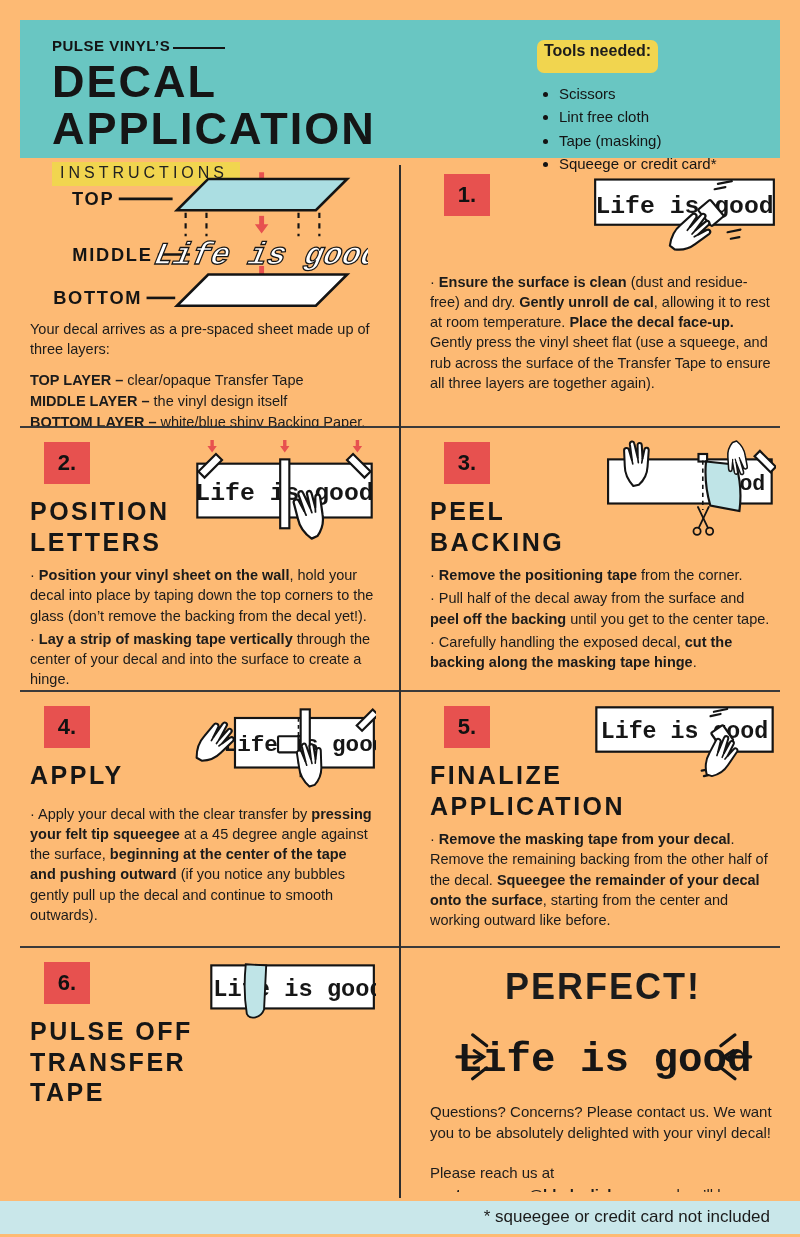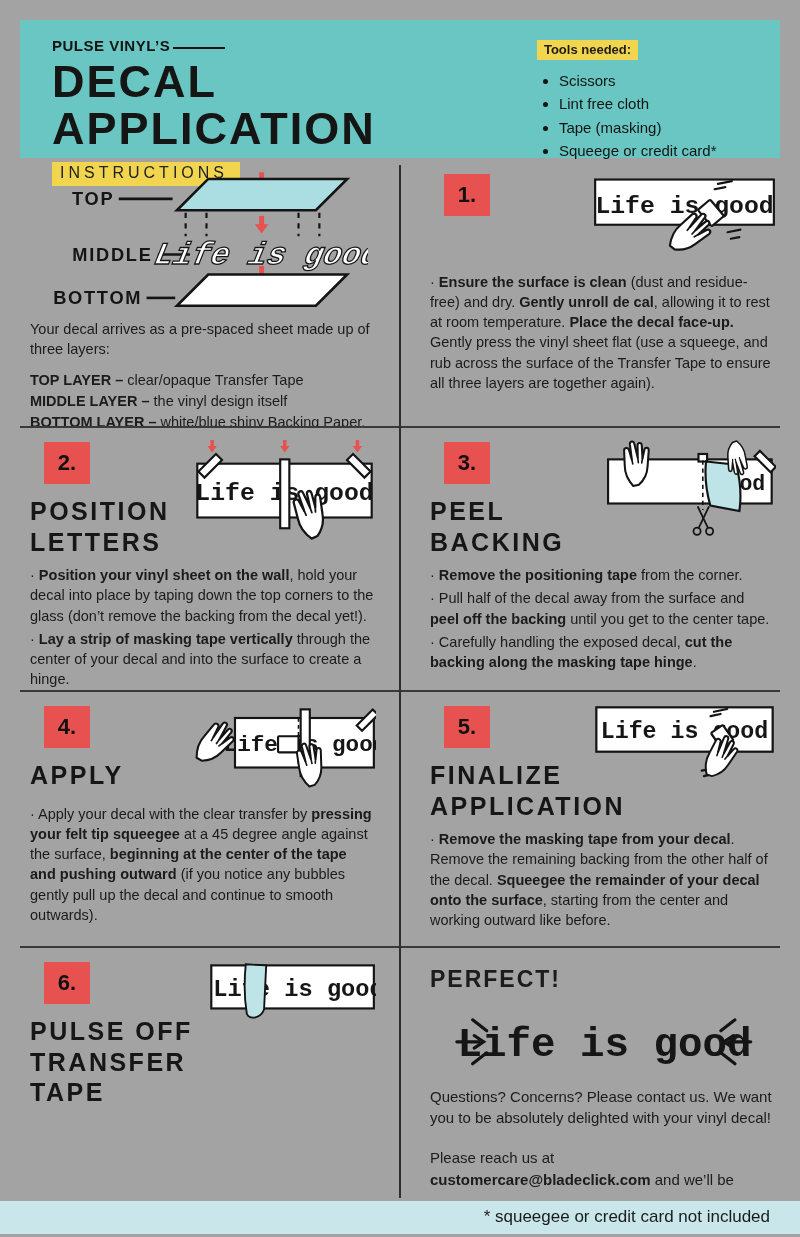--- a/index.html
+++ b/index.html
@@ -1,28 +1,28 @@
 <!DOCTYPE html>
 <html><head>
 <meta charset="utf-8">
 <style>
   html,body{margin:0;padding:0;background:#fff;}
   body{width:800px;font-family:"Liberation Sans",sans-serif;color:#1c1c1c;}
-  .page{position:relative;width:800px;height:1237px;background:#a3a3a3;overflow:hidden;}
+  .page{position:relative;width:800px;height:1237px;background:#fdba74;overflow:hidden;}
 
   
   .masthead{position:absolute;left:20px;top:20px;width:760px;height:138px;background:#69c6c2;
     box-sizing:border-box;padding:17px 30px 0 32px;display:flex;justify-content:space-between;}
   .brand{font-size:15px;font-weight:bold;letter-spacing:.5px;color:#141414;}
   .brand-rule{display:inline-block;width:52px;height:2px;background:#141414;margin-left:3px;vertical-align:2px;}
   .main-title{margin:4px 0 0;font-size:45px;font-weight:bold;letter-spacing:2px;color:#151515;line-height:1.05;}
   .subtitle{display:inline-block;margin-top:9px;background:#f1d54f;padding:2px 12px 4px 8px;
     font-size:16px;letter-spacing:4px;color:#222;}
   .tools{width:220px;padding-top:3px;}
-  .tools-label{display:inline-block;background:#f1d54f;font-weight:bold;font-size:13px;padding:2px 7px 3px;}
+  .tools-label{display:inline-block;background:#f1d54f;font-weight:bold;font-size:16px;padding:2px 7px 13px;border-radius:7px;}
   .tools-list{margin:9px 0 0;padding-left:22px;font-size:15px;line-height:1.55;color:#141414;}
 
   
   .grid{position:absolute;left:0;top:160px;width:800px;}
   .vline{position:absolute;left:399px;top:5px;width:2px;height:1033px;background:#2e2e2e;}
   .row{display:flex;}
   .r1{height:266px}.r2{height:262px}.r3{height:254px}.r4{height:244px}
   .cell{width:400px;box-sizing:border-box;padding:12px 24px 6px 30px;overflow:hidden;}
   .divider{height:2px;background:#3a3a3a;margin:0 20px;}
 
@@ -38,21 +38,21 @@
   .step-body{margin-top:8px;font-size:14.5px;line-height:1.4;color:#1b1b1b;}
   .step-body p{margin:0 0 3px;}
   .b{font-weight:bold;}
 
   
   .intro-diagram{display:flex;justify-content:center;}
   .intro-lead{margin:8px 0 10px;font-size:14.5px;line-height:1.4;}
   .layer-line{font-size:14.5px;line-height:1.45;margin:0;}
 
   
-  .perfect-title{margin:6px 0 2px;font-size:23px;font-weight:bold;letter-spacing:2px;}
+  .perfect-title{margin:6px 0 2px;font-size:36px;font-weight:bold;letter-spacing:2px;text-align:center;}
   .perfect-illo{display:flex;justify-content:center;margin:8px 0 6px;}
   .perfect-body p{margin:0 0 18px;font-size:15px;line-height:1.45;}
 
   
   .footer-bar{position:absolute;left:0;top:1201px;width:800px;height:33px;background:#c9e7ea;
     box-sizing:border-box;text-align:right;padding-right:30px;font-size:17px;line-height:32px;color:#1b1b1b;}
 
   
   svg{display:block;}
   .decal-text{font-family:"Liberation Mono","DejaVu Sans Mono",monospace;font-weight:bold;fill:#161616;}

